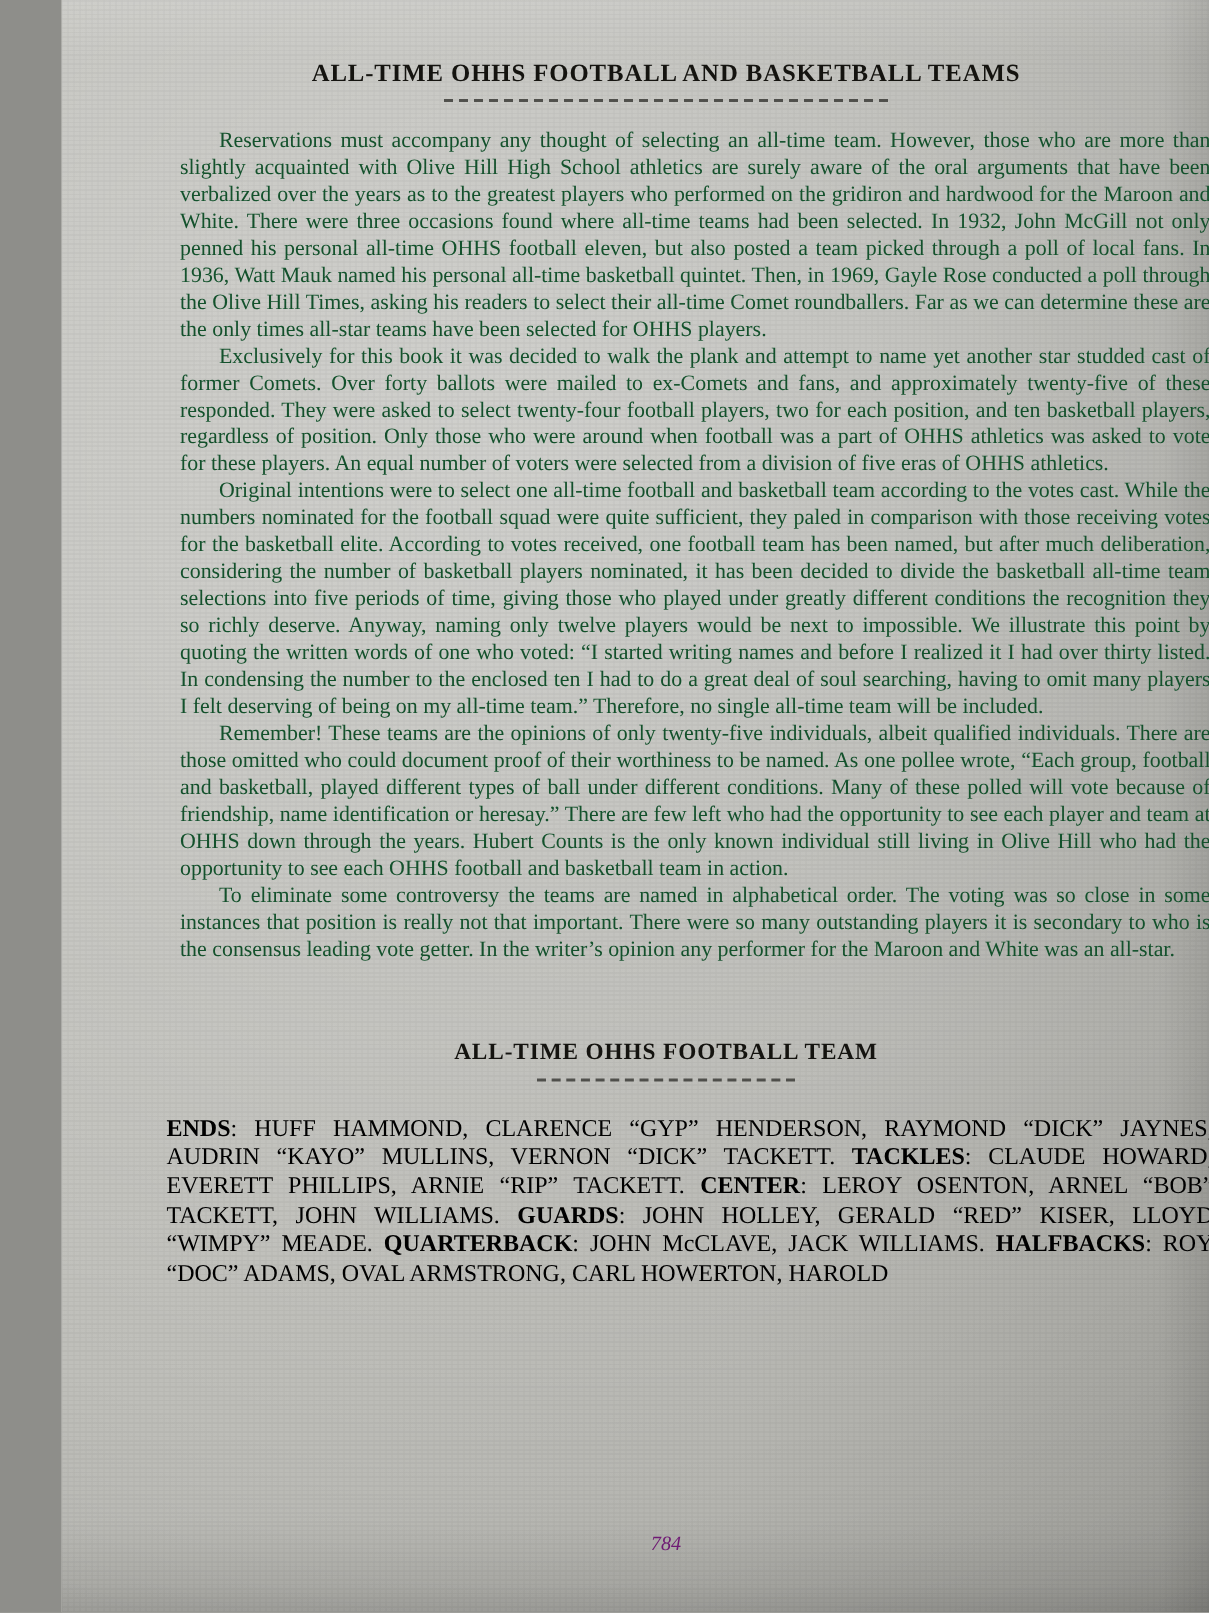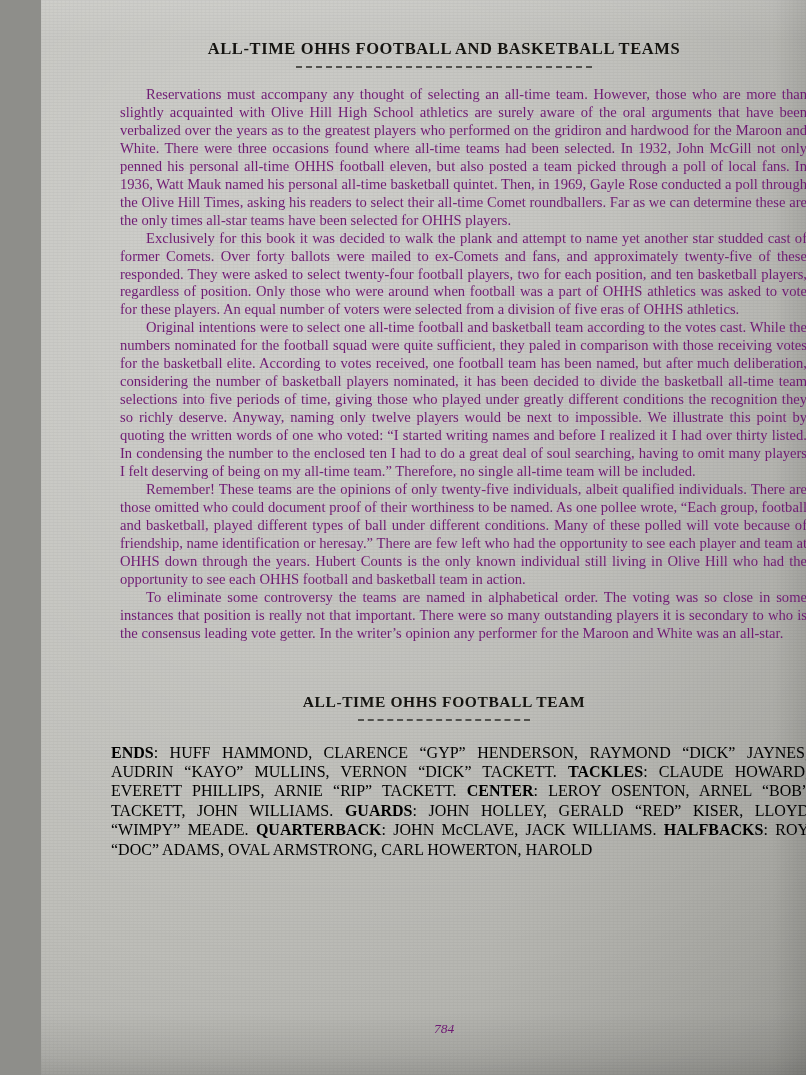--- a/index.html
+++ b/index.html
@@ -82,21 +82,21 @@
     padding: 0 40px 0 79px;
   }
 
   p.para {
     margin: 0;
     text-align: justify;
     text-justify: inter-word;
     font-size: 14.6px;
     line-height: 17.95px;
     text-indent: 26px;
-    color: #701a75;
+    color: #14532d;
   }
 
   p.para.spaced-before { margin-top: 15px; }
 
   #para-1 { margin-top: 18px; }
 
   #football-heading {
     font-size: 15.5px;
     margin: 0;
     padding-top: 50px;

